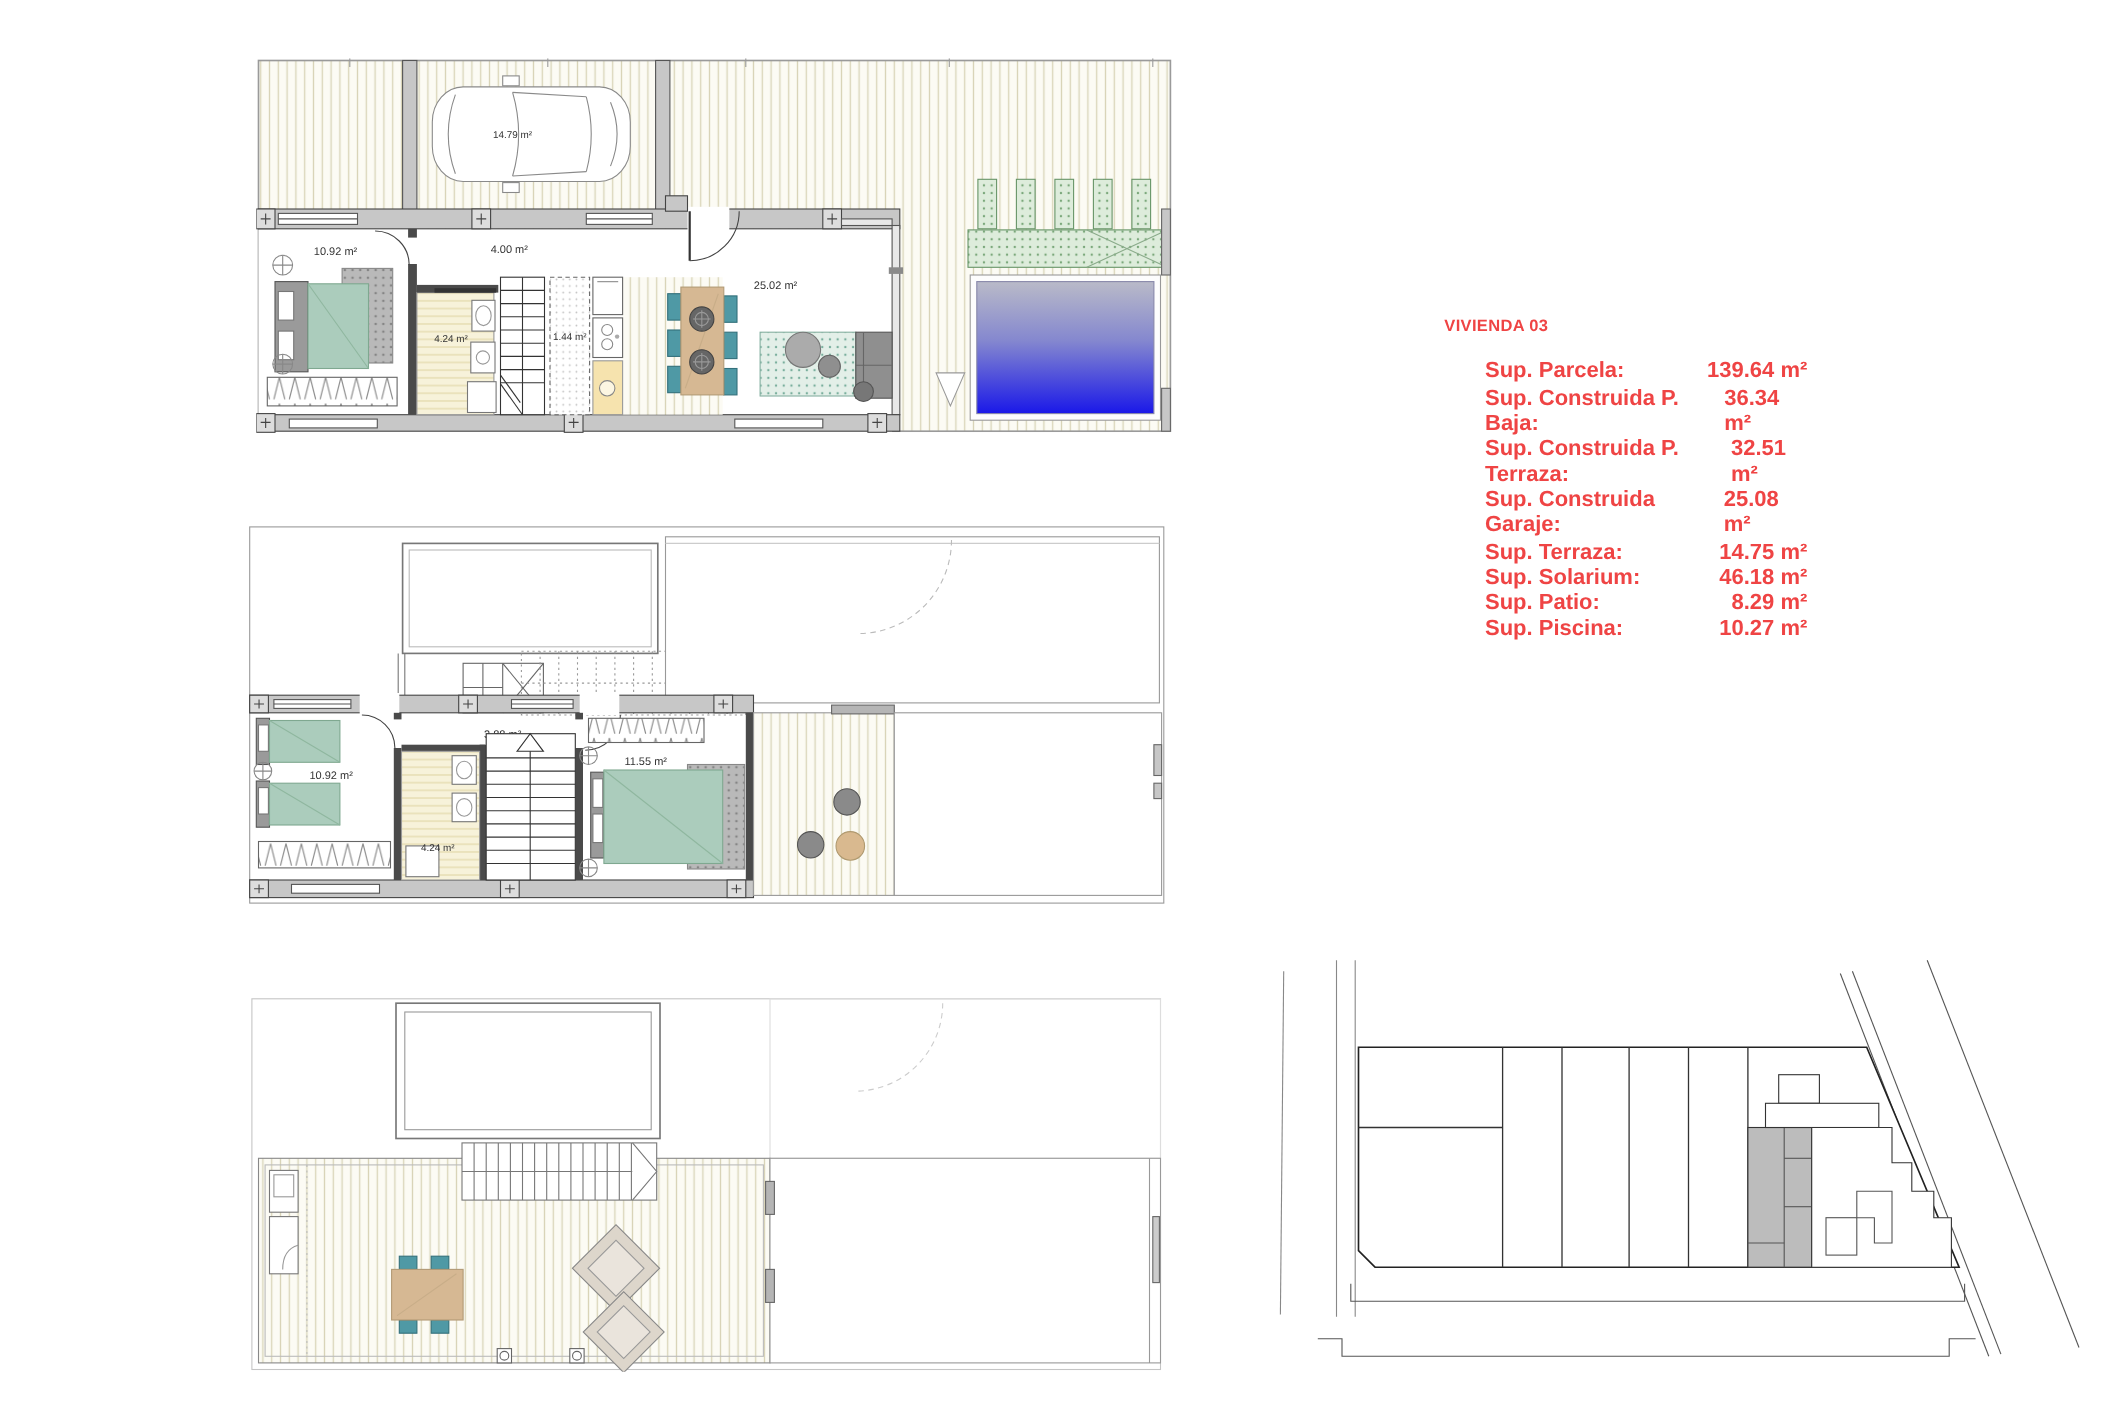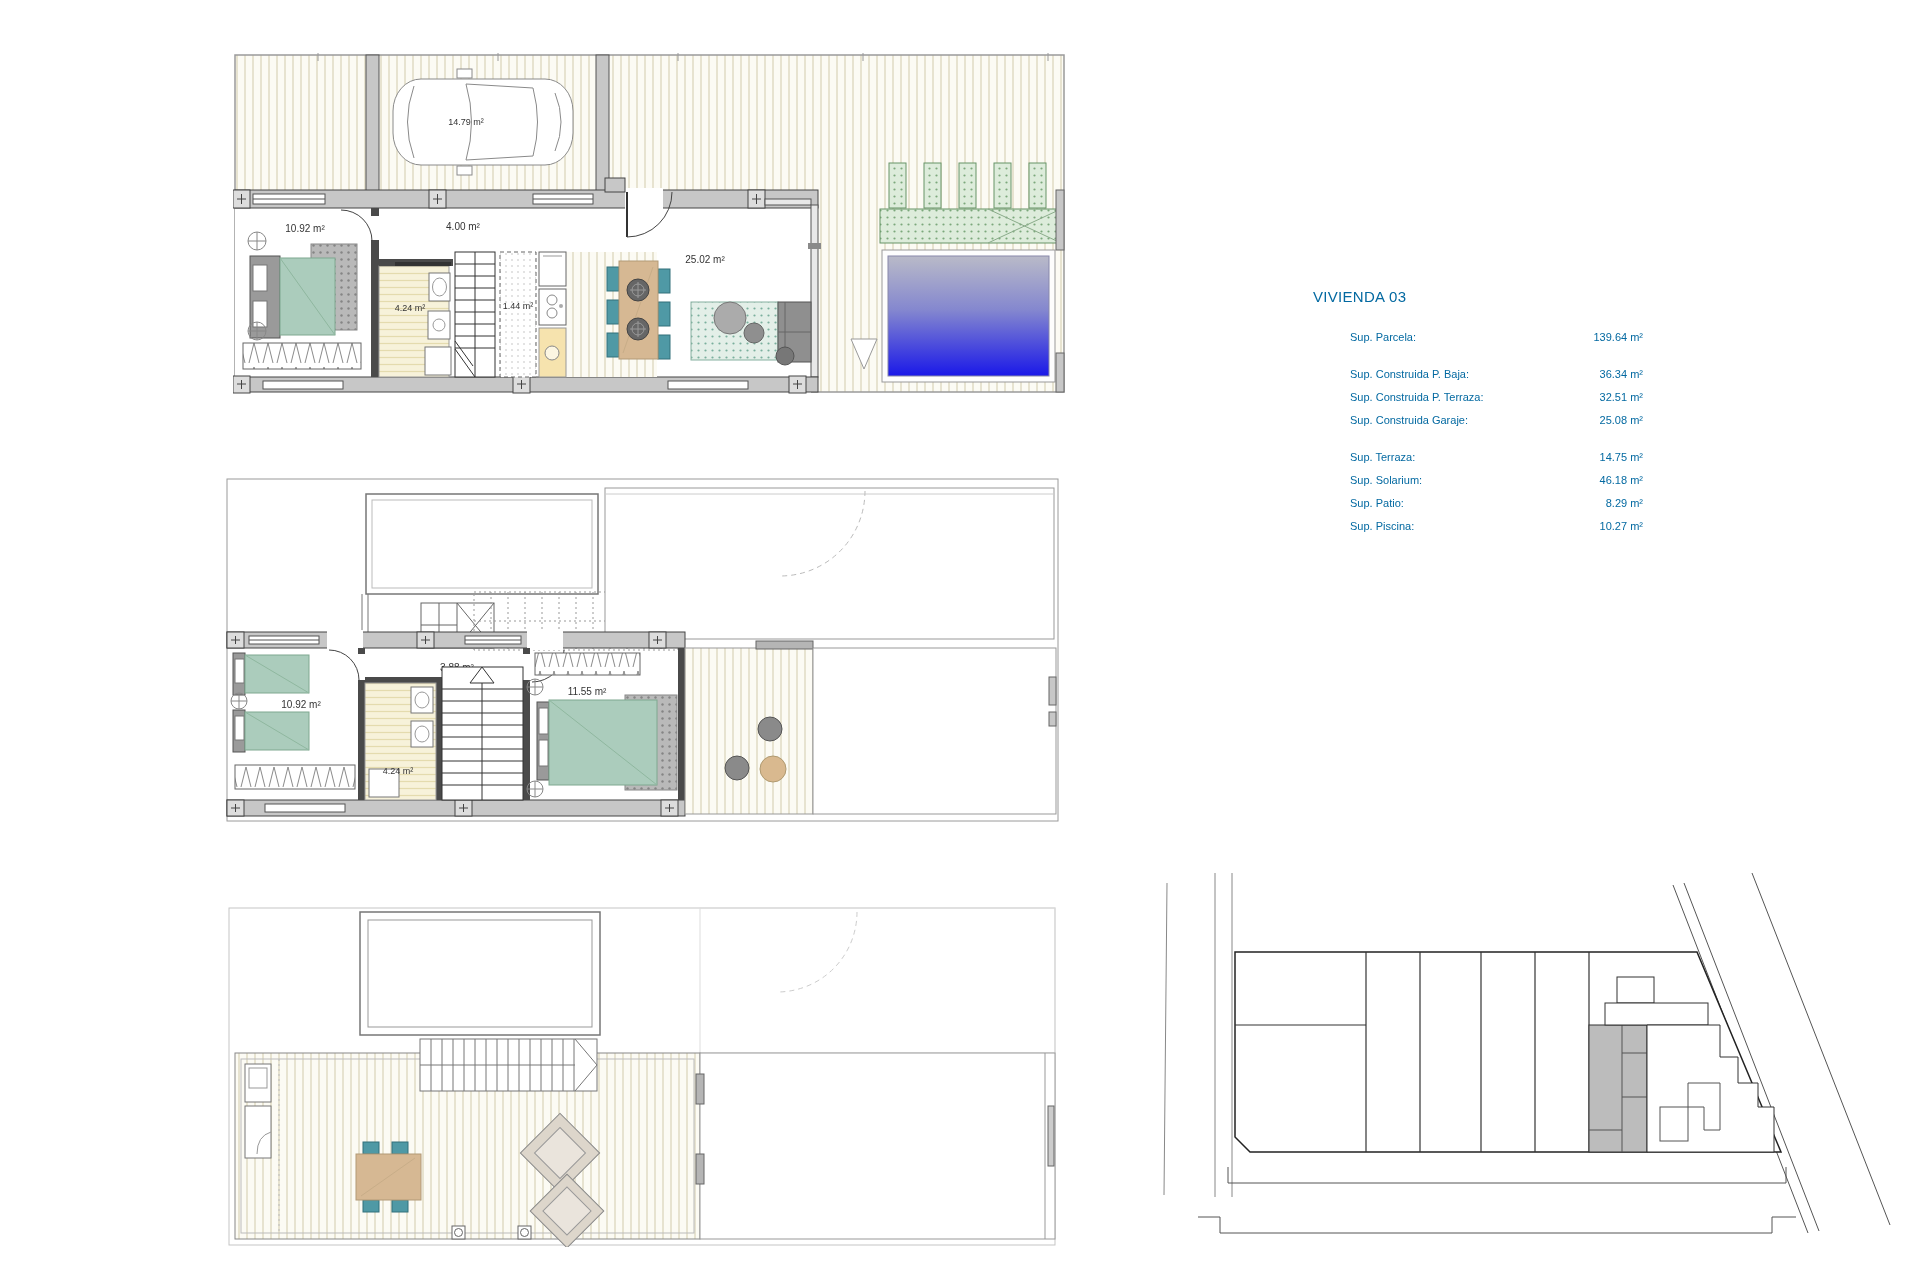--- a/index.html
+++ b/index.html
@@ -1,23 +1,23 @@
 <!DOCTYPE html>
 <html><head>
 <meta charset="utf-8">
 <style>
   html,body{margin:0;padding:0;background:#ffffff;}
   body{width:1920px;height:1280px;position:relative;font-family:"Liberation Sans",sans-serif;overflow:hidden;}
   .plan{position:absolute;}
   svg text{font-family:"Liberation Sans",sans-serif;fill:#333;}
-  .info-panel{position:absolute;left:1313px;top:288px;width:330px;color:#0369a1;}
+  .info-panel{position:absolute;left:1313px;top:288px;width:330px;color:#ef4444;font-weight:bold;}
   .info-title{font-size:15px;margin:0 0 21px 0;letter-spacing:.3px;}
-  .info-rows{font-size:11px;}
+  .info-rows{font-size:20px;}
   .info-row{display:flex;justify-content:space-between;padding-left:37px;line-height:23px;}
-  .gap{margin-top:14px;}
+  .gap{margin-top:2px;}
   .val{}
 </style>
 </head>
 <body>
 
 <svg width="0" height="0" style="position:absolute">
   <defs>
     <pattern id="vstripes" width="8" height="8" patternUnits="userSpaceOnUse">
       <rect width="8" height="8" fill="#fcfbf4"></rect>
         <line x1="4" y1="0" x2="4" y2="8" stroke="#d9d4b8" stroke-width="1.2"></line>

